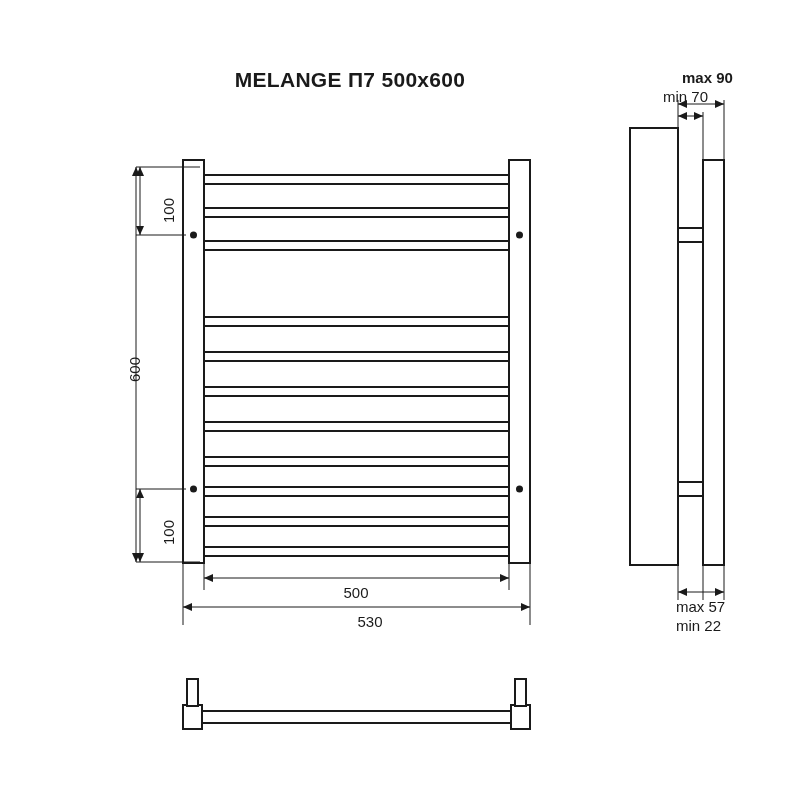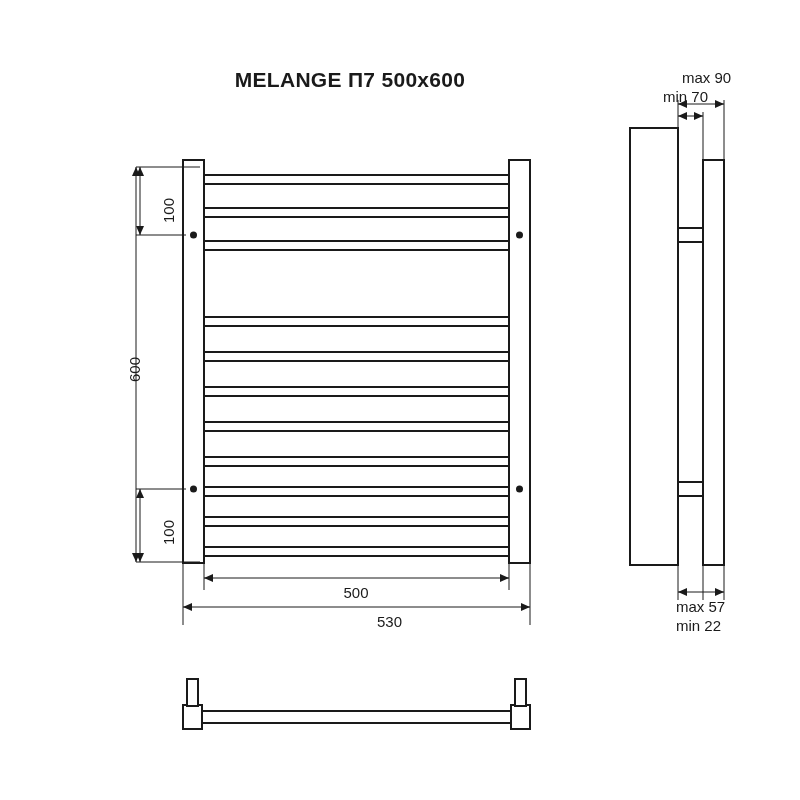--- a/index.html
+++ b/index.html
@@ -180,23 +180,23 @@
   </svg>
 
   <div class="lbl rot" style="left:160px; top:223px;">100</div>
 
   <div class="lbl rot" style="left:126px; top:382px;">600</div>
 
   <div class="lbl rot" style="left:160px; top:545px;">100</div>
 
   <div class="lbl ctr" style="left:306px; top:584px; width:100px;">500</div>
 
-  <div class="lbl ctr" style="left:302px; top:613px; width:100px;text-align:right;">530</div>
-
-  <div class="lbl" style="left:682px; top:69px;">max 90</div>
+  <div class="lbl ctr" style="left:320px; top:613px; width:100px;">530</div>
+
+  <div class="lbl" style="left:682px; top:69px;font-weight:bold;">max 90</div>
 
   <div class="lbl" style="left:663px; top:88px;">min 70</div>
 
   <div class="lbl" style="left:676px; top:598px;">max 57</div>
 
   <div class="lbl" style="left:676px; top:617px;">min 22</div>
 
 </div>
 
 </body></html>

